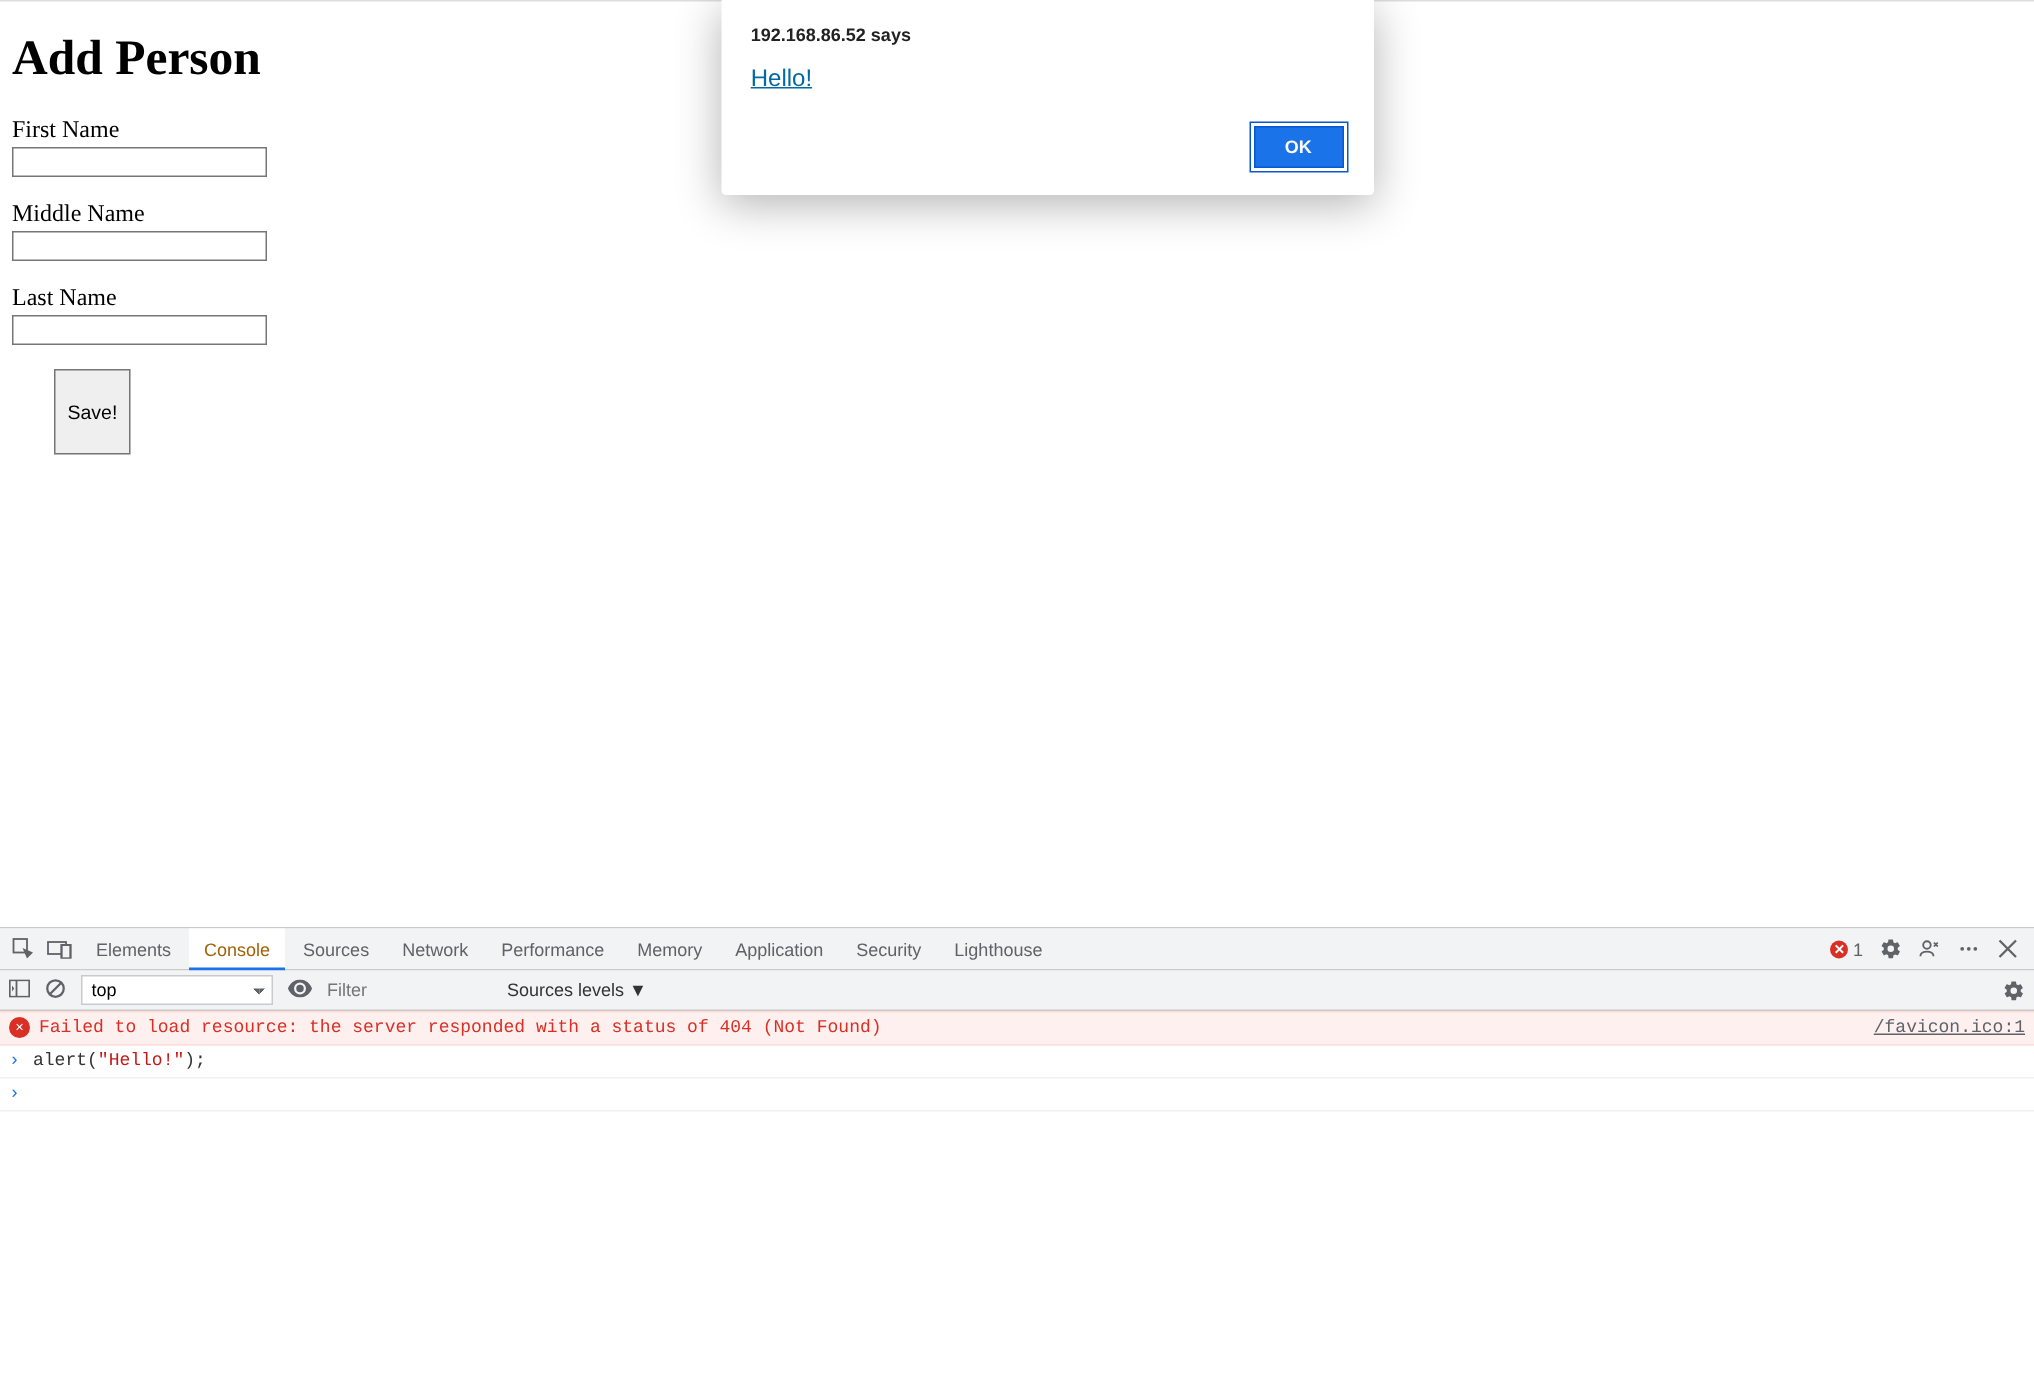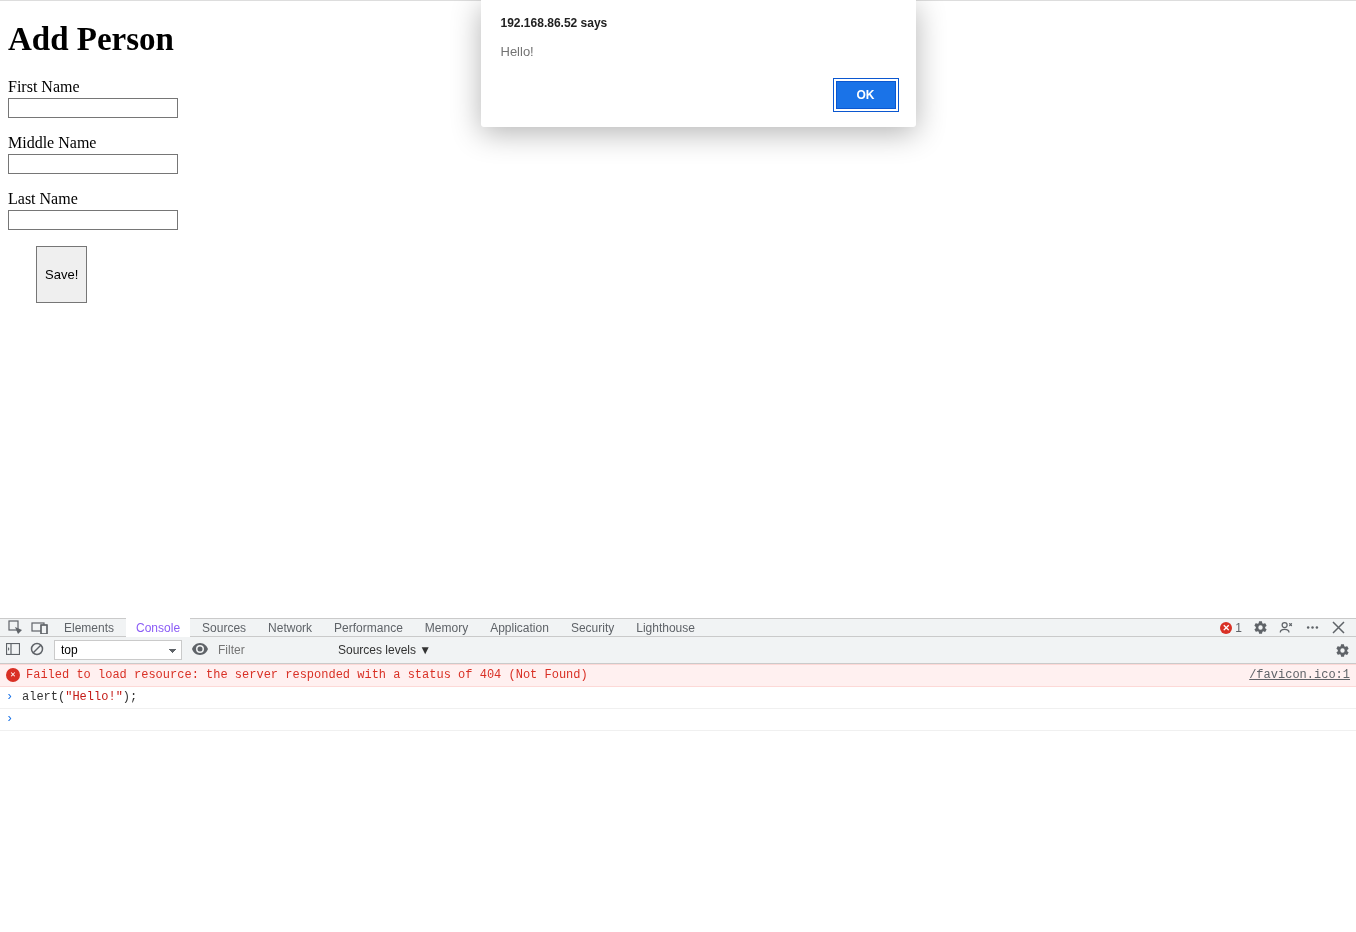--- a/index.html
+++ b/index.html
@@ -59,23 +59,24 @@
       padding: 16px 20px 18px 20px;
       margin-left: 40px;
     }
     .alert-title {
       font-size: 12px;
       font-weight: 600;
       color: #222;
       margin-bottom: 14px;
     }
     .alert-message {
-      font-size: 13px;
-      color: #737373;
+      font-size: 16px;
+      color: #0369a1;
       margin-bottom: 22px;
+      text-decoration: underline;
     }
     .alert-actions { text-align: right; }
     .alert-ok {
       background: #1a73e8;
       color: #fff;
       border: 1px solid #0b57d0;
       outline: 1px solid #0b57d0;
       outline-offset: 2px;
       font-family: "Segoe UI", Arial, sans-serif;
       font-size: 12px;
@@ -93,42 +94,42 @@
       border-top: 1px solid #cacaca;
       font-family: "Segoe UI", Arial, sans-serif;
       font-size: 12px;
       background: #fff;
       display: flex;
       flex-direction: column;
     }
     .dt-tabs {
       display: flex;
       align-items: center;
-      height: 18px;
+      height: 28px;
       border-bottom: 1px solid #cacaca;
       background: #f1f3f4;
       padding: 0 6px;
       gap: 2px;
     }
     .dt-tabs .dt-icon {
       width: 18px; height: 18px;
       display: inline-flex; align-items: center; justify-content: center;
       color: #5f6368;
       margin-right: 4px;
     }
     .dt-tab {
       padding: 0 10px;
       height: 28px;
       line-height: 28px;
       color: #5f6368;
       cursor: pointer;
       border-bottom: 2px solid transparent;
     }
     .dt-tab.active {
-      color: #8b5cf6;
+      color: #a16207;
       border-bottom: 2px solid #1a73e8;
       background: #fff;
     }
     .dt-tabs-right {
       margin-left: auto;
       display: flex;
       align-items: center;
       gap: 10px;
       padding-right: 4px;
     }

